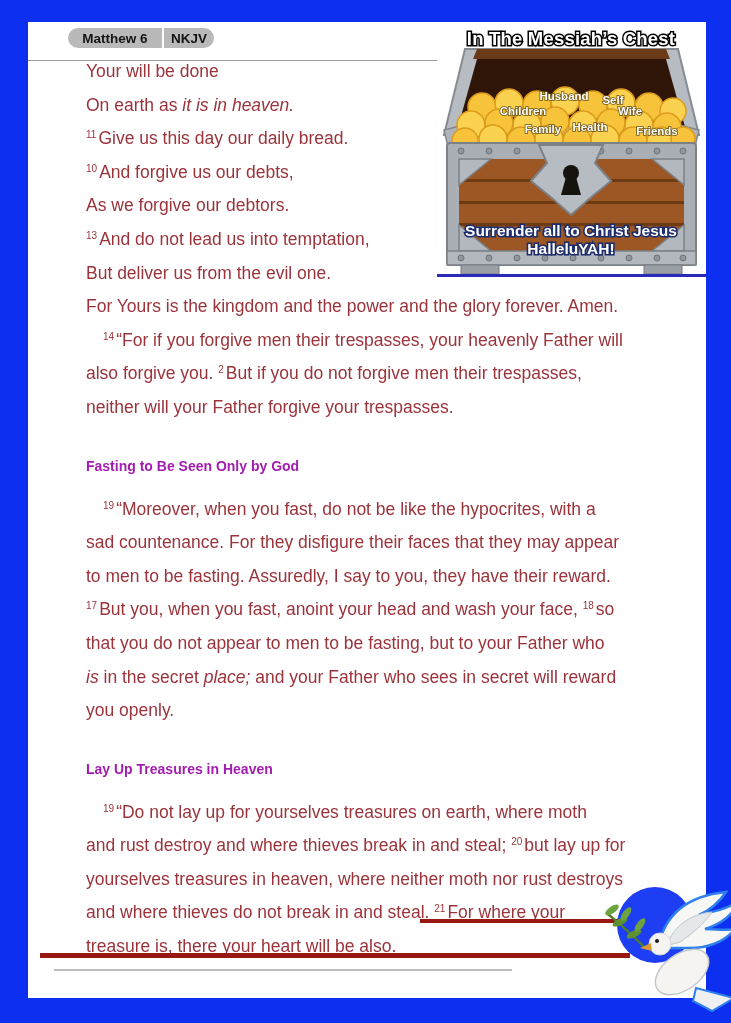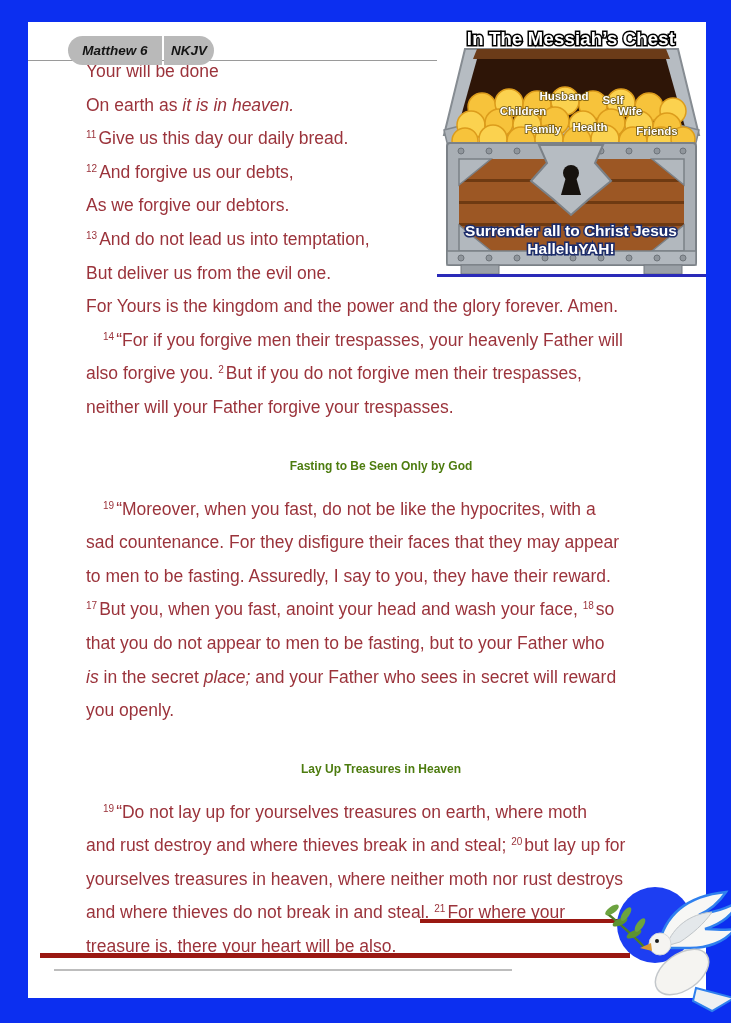--- a/index.html
+++ b/index.html
@@ -1,28 +1,28 @@
 <!DOCTYPE html>
 <html><head>
 <meta charset="utf-8">
 <style>
   html,body{margin:0;padding:0;width:731px;height:1023px;overflow:hidden;
     background:#0c2ff0;font-family:"Liberation Sans",sans-serif;}
   .page{position:absolute;left:28px;top:22px;width:678px;height:976px;background:#ffffff;}
-  .tabbar{position:absolute;left:40px;top:14px;height:29px;display:flex;z-index:4;font-style:italic;}
+  .tabbar{position:absolute;left:40px;top:6px;height:20px;display:flex;z-index:4;}
   .tab{background:#b9b9b9;color:#141414;font-weight:bold;font-size:13.5px;
     display:flex;align-items:center;justify-content:center;cursor:pointer;}
   .tab-left{border-radius:15px 0 0 15px;width:94px;margin-right:2px;}
   .tab-right{border-radius:0 15px 15px 0;width:50px;}
   .divider{position:absolute;left:0;top:38px;width:678px;height:1px;background:#9a9a9a;}
   .scripture{position:absolute;left:58px;top:33px;width:590px;color:#9b333b;
     font-size:17.5px;z-index:1;}
   .s-line{line-height:33.6px;white-space:nowrap;}
   .para-first{padding-left:17px;}
-  .s-heading{color:#4d7c0f;font-size:12px;font-weight:bold;line-height:26px;margin:28px 0 14px 0;text-align:center;}
+  .s-heading{color:#a21caf;font-size:14px;font-weight:bold;line-height:26px;margin:28px 0 14px 0;}
   .scripture sup{font-size:10px;line-height:0;vertical-align:6px;margin-right:2px;}
   .chest{position:absolute;left:409px;top:3px;width:269px;height:252px;background:#fff;z-index:5;}
   .underline1{position:absolute;left:420px;top:919px;width:212px;height:4px;background:#9a1812;z-index:3;}
   .underline2{position:absolute;left:40px;top:953px;width:590px;height:5px;background:#9a1812;z-index:3;}
   .grayline{position:absolute;left:54px;top:969px;width:458px;height:2px;background:#bdbdbd;z-index:2;}
   .dove{position:absolute;left:596px;top:884px;width:150px;height:139px;z-index:9;}
   .chest-title{font-size:18.5px;font-weight:bold;fill:#ffffff;stroke:#000000;stroke-width:3px;
     paint-order:stroke;letter-spacing:.2px;}
   .coin-label{font-size:11.5px;font-weight:bold;fill:#ffffff;stroke:#6b5410;stroke-width:1.6px;
     paint-order:stroke;}
@@ -42,21 +42,21 @@
       <span>NKJV</span>
     </div>
   </div>
 
   <div class="divider"></div>
 
   <div class="scripture" id="scripture">
       <div class="s-line"><span>Your will be done</span></div>
       <div class="s-line"><span>On earth as </span><i>it is in heaven.</i></div>
       <div class="s-line"><sup>11</sup><span>Give us this day our daily bread.</span></div>
-      <div class="s-line"><sup>12</sup><span>And forgive us our debts,</span></div>
+      <div class="s-line"><sup>10</sup><span>And forgive us our debts,</span></div>
       <div class="s-line"><span>As we forgive our debtors.</span></div>
       <div class="s-line"><sup>13</sup><span>And do not lead us into temptation,</span></div>
       <div class="s-line"><span>But deliver us from the evil one.</span></div>
       <div class="s-line"><span>For Yours is the kingdom and the power and the glory forever. Amen.</span></div>
       <div class="s-line para-first"><sup>14</sup><span>“For if you forgive men their trespasses, your heavenly Father will</span></div>
       <div class="s-line"><span>also forgive you. </span><sup>2</sup><span>But if you do not forgive men their trespasses,</span></div>
       <div class="s-line"><span>neither will your Father forgive your trespasses.</span></div>
       <div class="s-heading">Fasting to Be Seen Only by God</div>
       <div class="s-line para-first"><sup>19</sup><span>“Moreover, when you fast, do not be like the hypocrites, with a</span></div>
       <div class="s-line"><span>sad countenance. For they disfigure their faces that they may appear</span></div>

